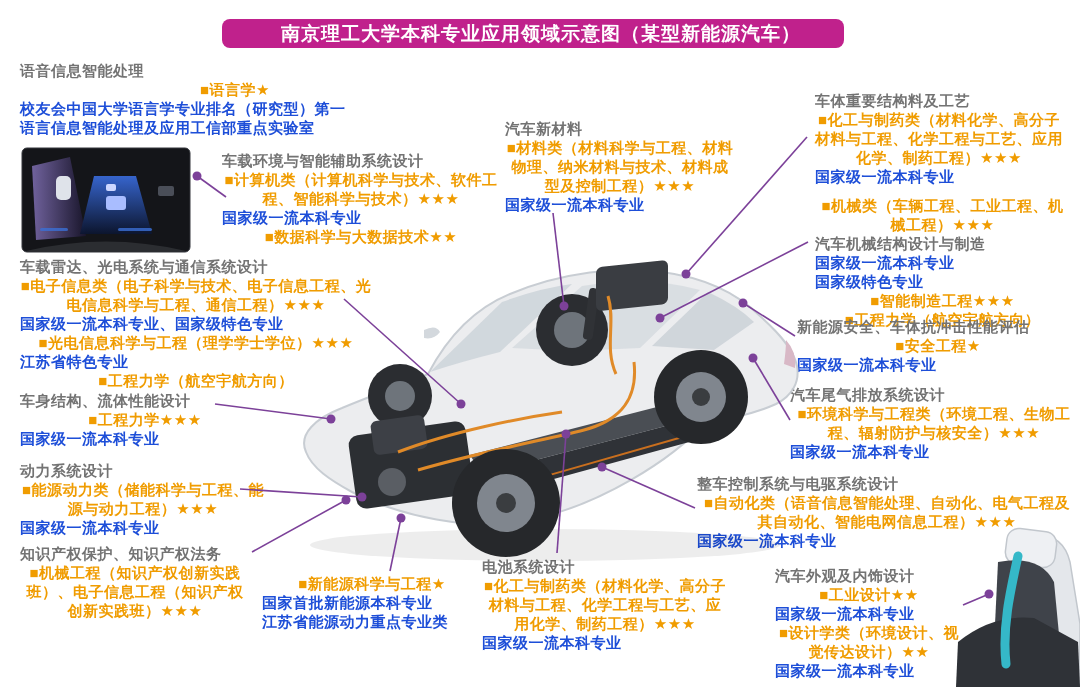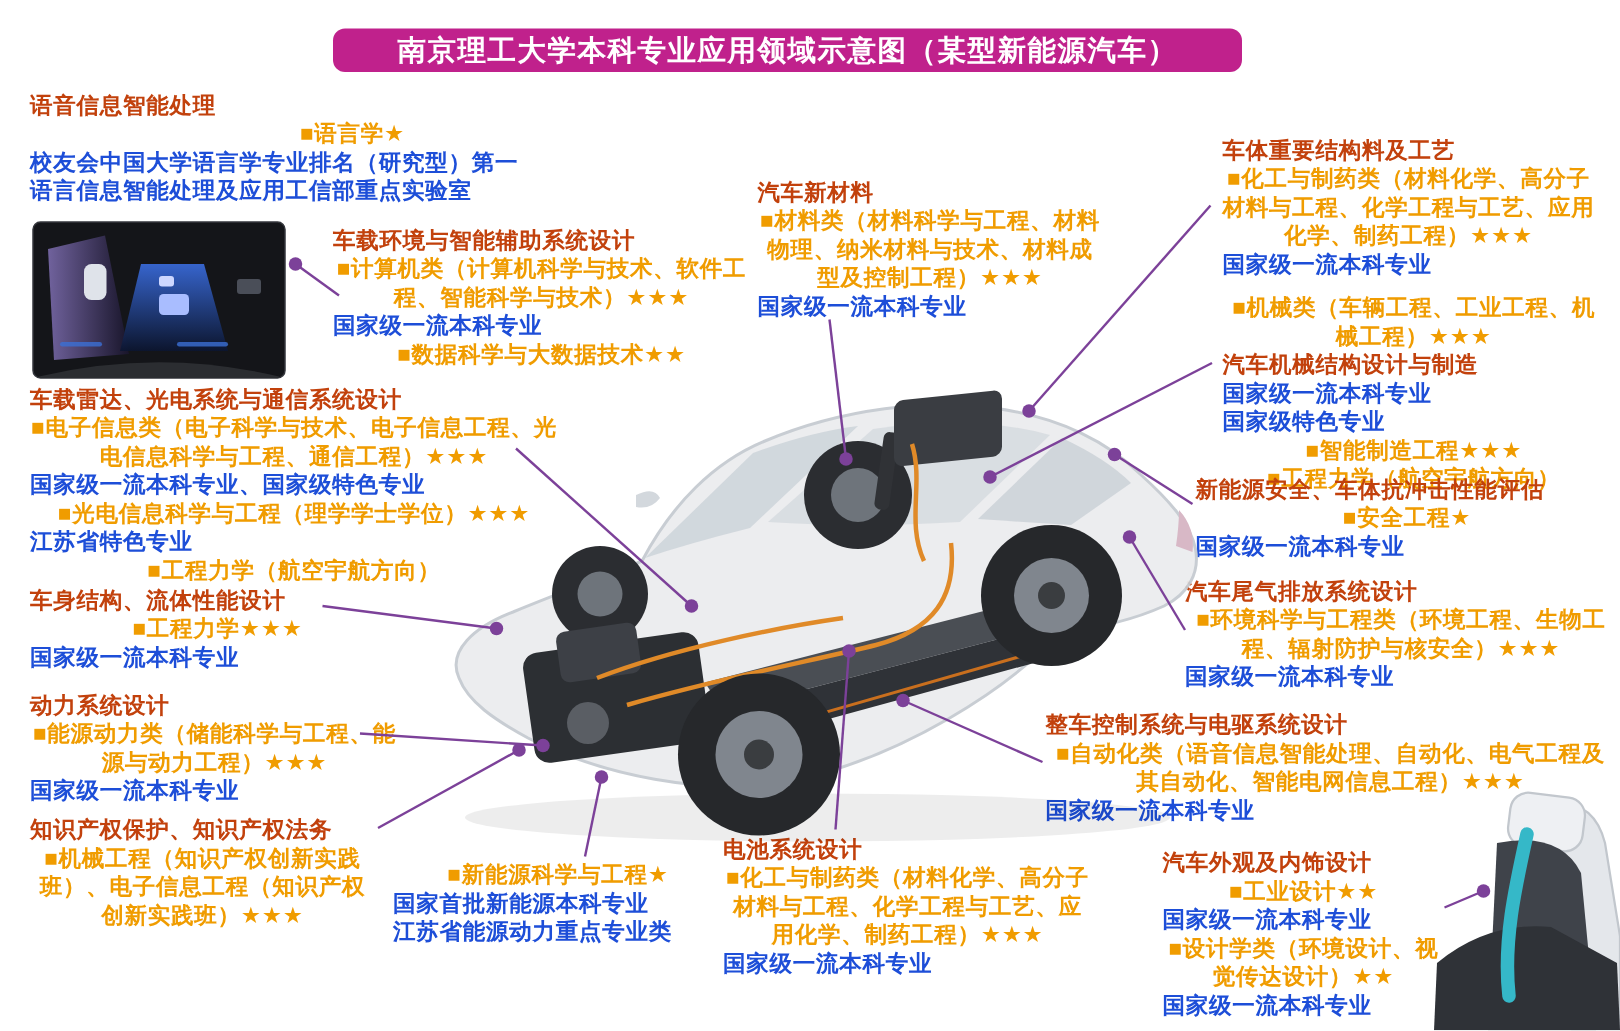--- a/index.html
+++ b/index.html
@@ -1,23 +1,23 @@
 <!DOCTYPE html>
 <html><head>
 <meta charset="utf-8">
 <style>
   html,body{margin:0;padding:0;background:#fff;}
   .stage{position:relative;width:1080px;height:687px;background:#ffffff;overflow:hidden;
          font-family:"Liberation Sans","DejaVu Sans",sans-serif;}
   .banner{position:absolute;left:222px;top:19px;width:606px;height:29px;background:#C0218C;
           border-radius:8px;color:#ffffff;font-weight:bold;font-size:19px;letter-spacing:1px;
-          display:flex;align-items:center;justify-content:center;white-space:nowrap;}
+          display:flex;align-items:center;justify-content:center;white-space:nowrap;padding-left:16px;}
   .block{position:absolute;font-weight:bold;font-size:15px;line-height:19px;word-break:break-all;letter-spacing:.5px;}
   .ln{display:block;}
-  .ln-m{color:#c2410c;}
+  .ln-m{color:#737373;}
   .ln-o{color:#F09C00;text-align:center;}
   .ln-k{color:#1d4ed8;}
   .b-speech   {left:20px;  top:61px;  width:430px;}
   .b-cockpit  {left:222px; top:151px; width:278px;}
   .b-radar    {left:20px;  top:257px; width:352px;}
   .b-body     {left:20px;  top:391px; width:250px;}
   .b-power    {left:20px;  top:461px; width:246px;}
   .b-ip       {left:20px;  top:544px; width:230px;}
   .b-newenergy{left:262px; top:574px; width:220px;}
   .b-battery  {left:482px; top:557px; width:246px;}

